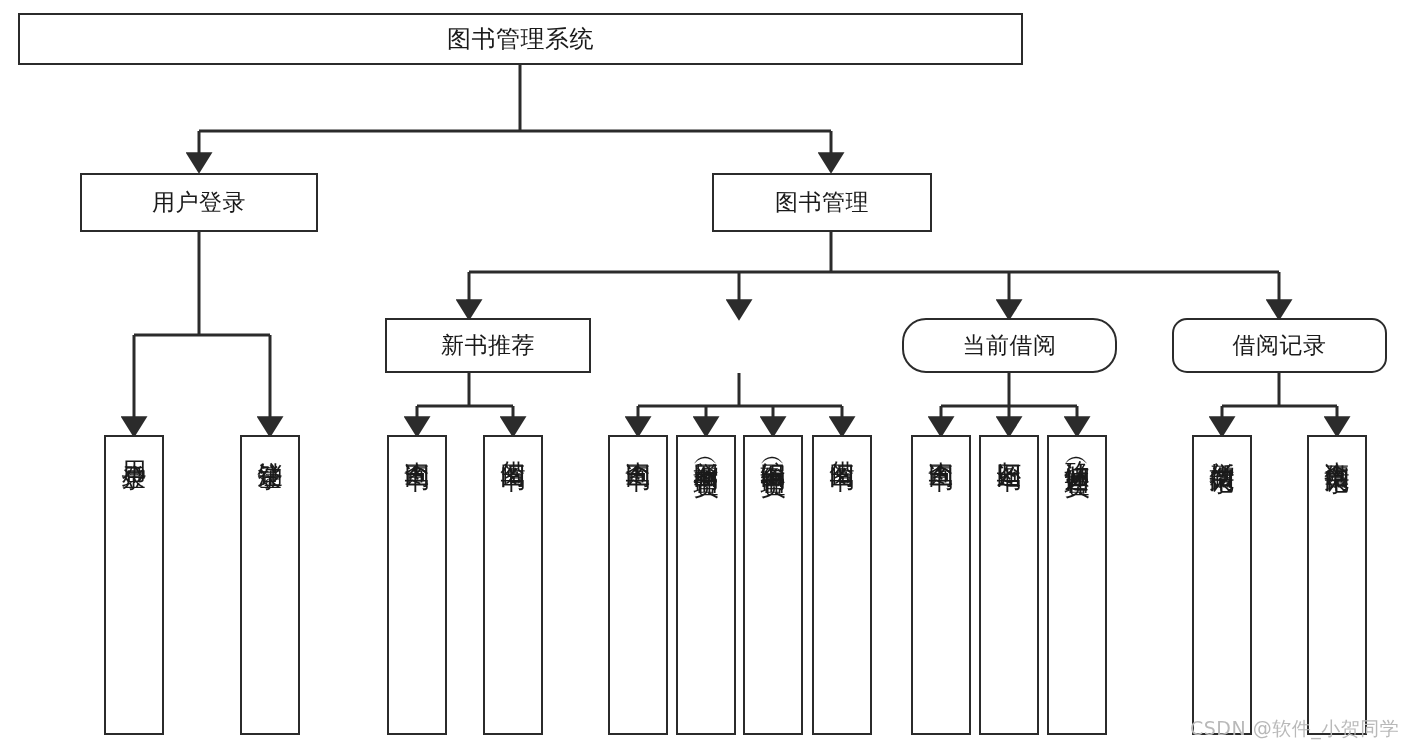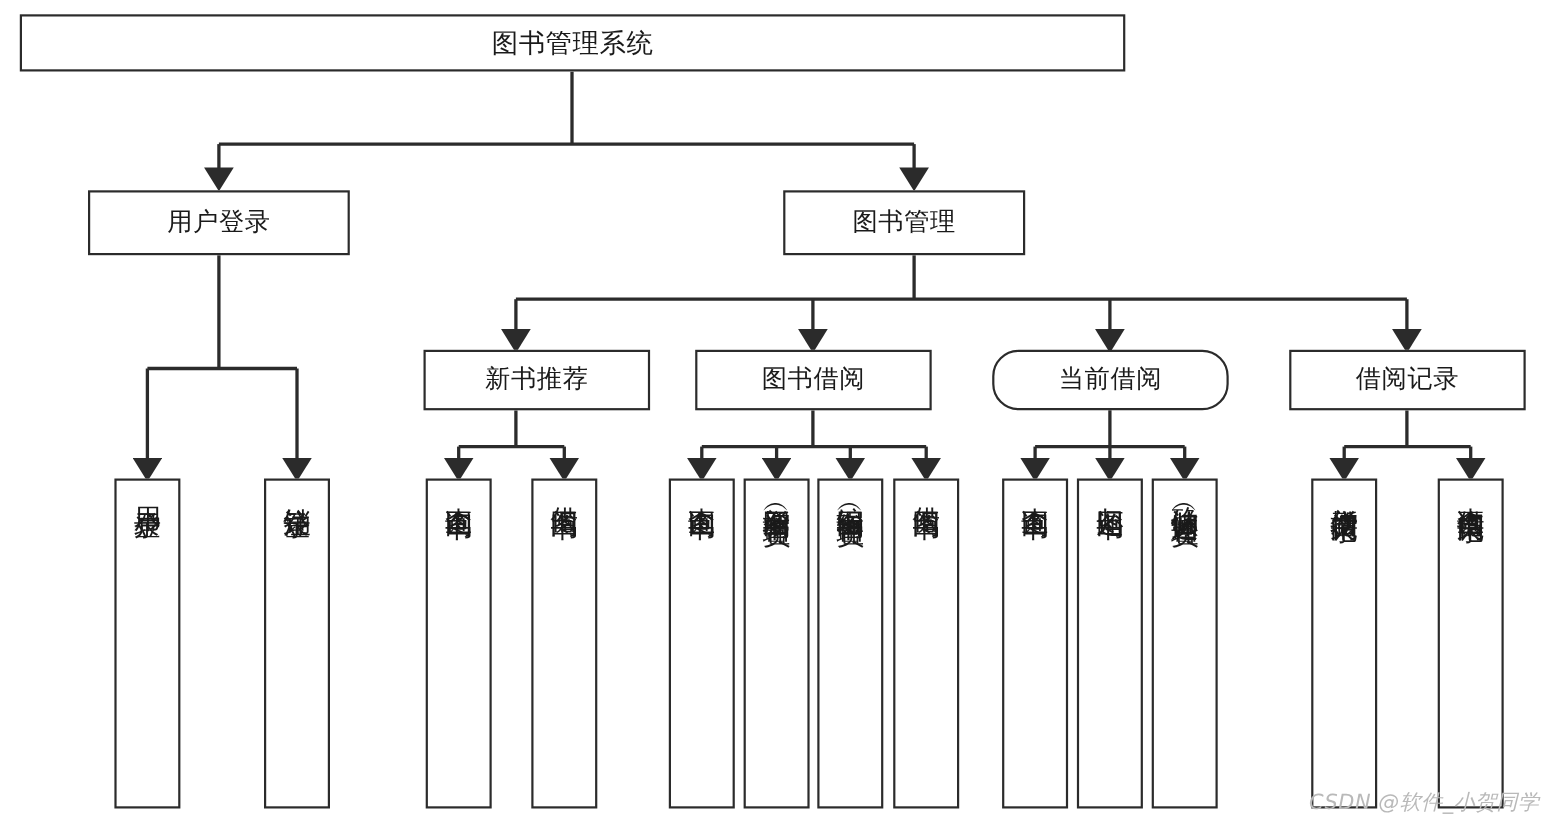--- a/index.html
+++ b/index.html
@@ -133,27 +133,24 @@
   <div class="node horiz" style="left:80px; top:173px; width:238px; height:59px;">
     <span class="label">用户登录</span>
   </div>
   <div class="node horiz" style="left:712px; top:173px; width:220px; height:59px;">
     <span class="label">图书管理</span>
   </div>
 
   <div class="node horiz" style="left:362px; top:318px; width:206px; height:55px;margin-left:23px;">
     <span class="label">新书推荐</span>
   </div>
-  <div class="node horiz" style="left:632px; top:318px; width:215px; height:55px;">
-    <span class="label">图书借阅</span>
-  </div>
   <div class="node horiz" style="left:902px; top:318px; width:215px; height:55px;border-radius:24px;">
     <span class="label">当前借阅</span>
   </div>
-  <div class="node horiz" style="left:1172px; top:318px; width:215px; height:55px;">
+  <div class="node horiz" style="left:1172px; top:318px; width:215px; height:55px;border-radius:15px;">
     <span class="label">借阅记录</span>
   </div>
 
   <div class="node vert" style="left:104px; top:435px; width:60px; height:300px;">
     <span class="label">用户登录</span>
   </div>
   <div class="node vert" style="left:240px; top:435px; width:60px; height:300px;">
     <span class="label">注销登录</span>
   </div>
 
@@ -187,15 +184,15 @@
     <span class="label">确认归还（管理员）</span>
   </div>
 
   <div class="node vert" style="left:1192px; top:435px; width:60px; height:300px;">
     <span class="label">新增借阅记录</span>
   </div>
   <div class="node vert" style="left:1307px; top:435px; width:60px; height:300px;">
     <span class="label">查询借阅记录</span>
   </div>
 
-  <div class="watermark" style="left:1190px; top:716px;font-style:italic;">CSDN @软件_小贺同学</div>
+  <div class="watermark" style="left:1190px; top:716px;">CSDN @软件_小贺同学</div>
 
 </div>
 
 </body></html>

